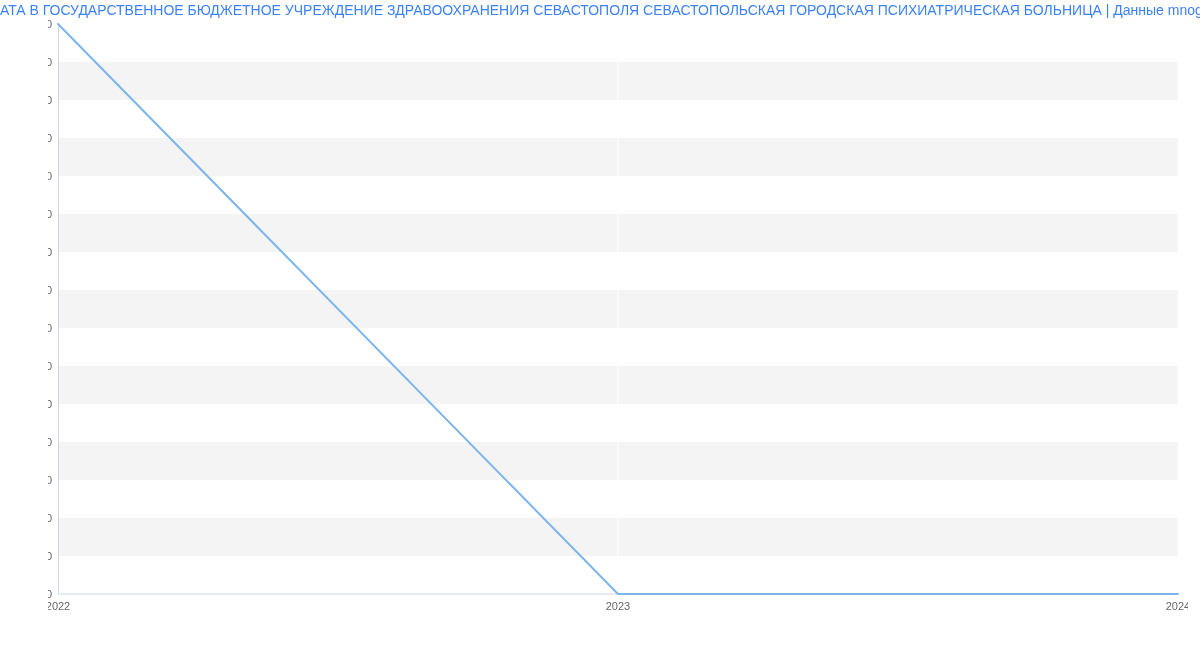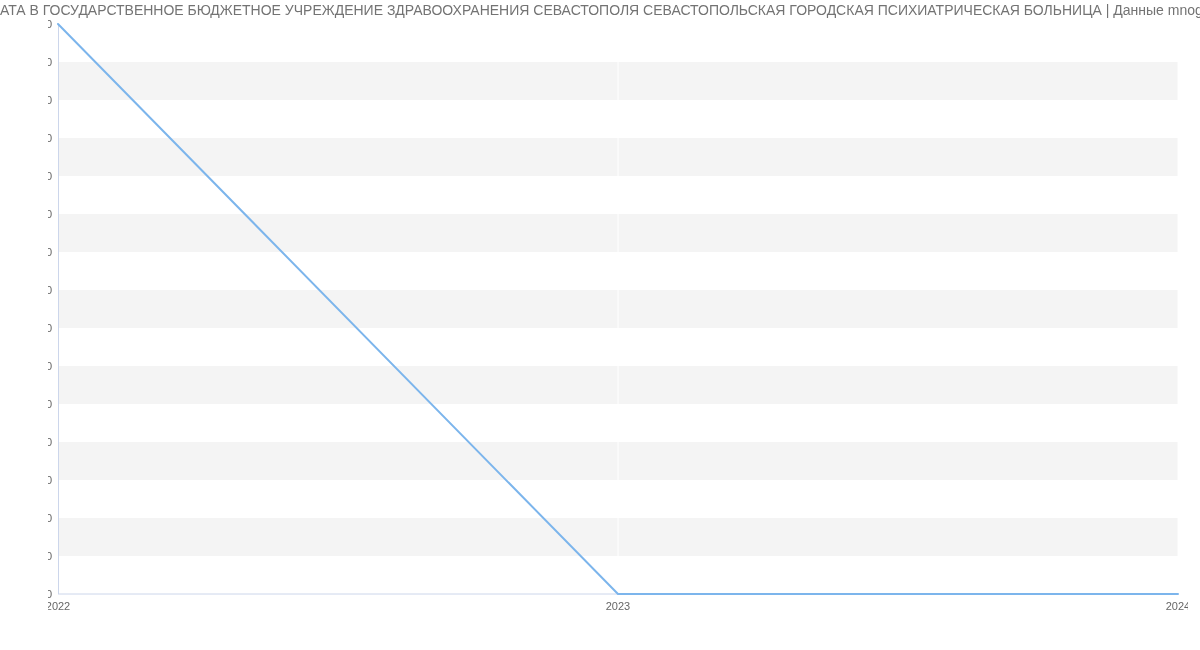--- a/index.html
+++ b/index.html
@@ -11,21 +11,21 @@
     font-family: Arial, Helvetica, sans-serif;
     overflow: hidden;
   }
   .title {
     position: absolute;
     top: 2px;
     left: 0;
     width: 1200px;
     white-space: nowrap;
     font-size: 14px;
-    color: #737373;
+    color: #3b82f6;
     text-align: right;
   }
   .chart-wrap {
     position: absolute;
     left: 48px;
     top: 20px;
     width: 1140px;
     height: 596px;
   }
   svg { display: block; }

